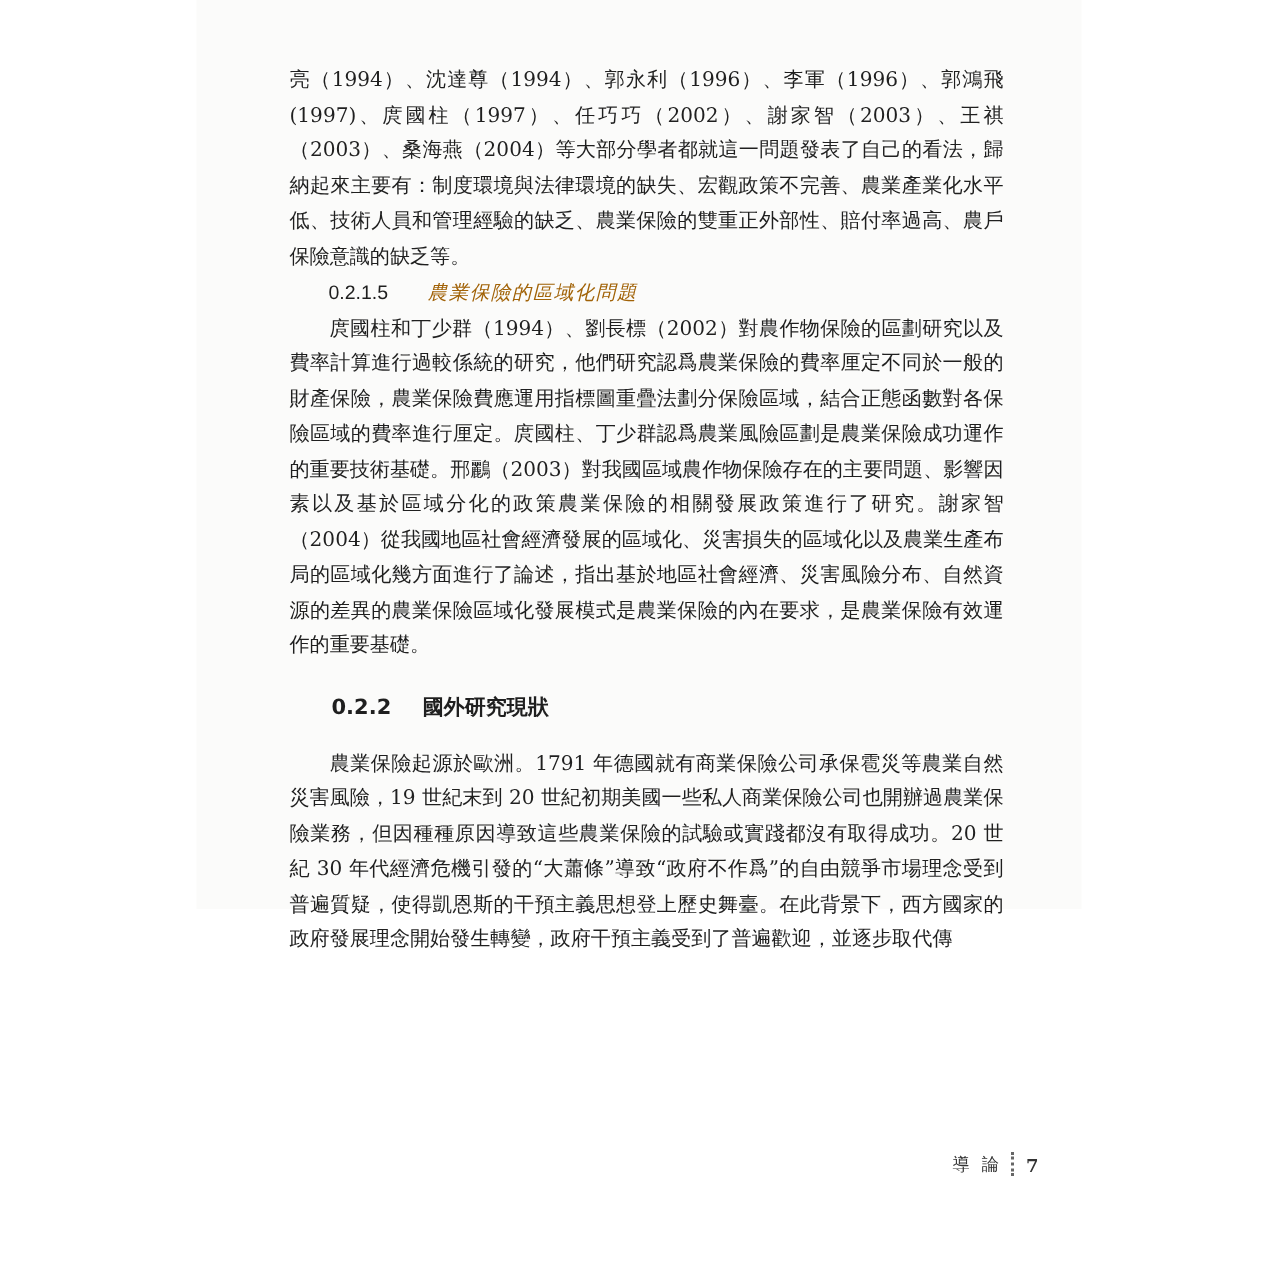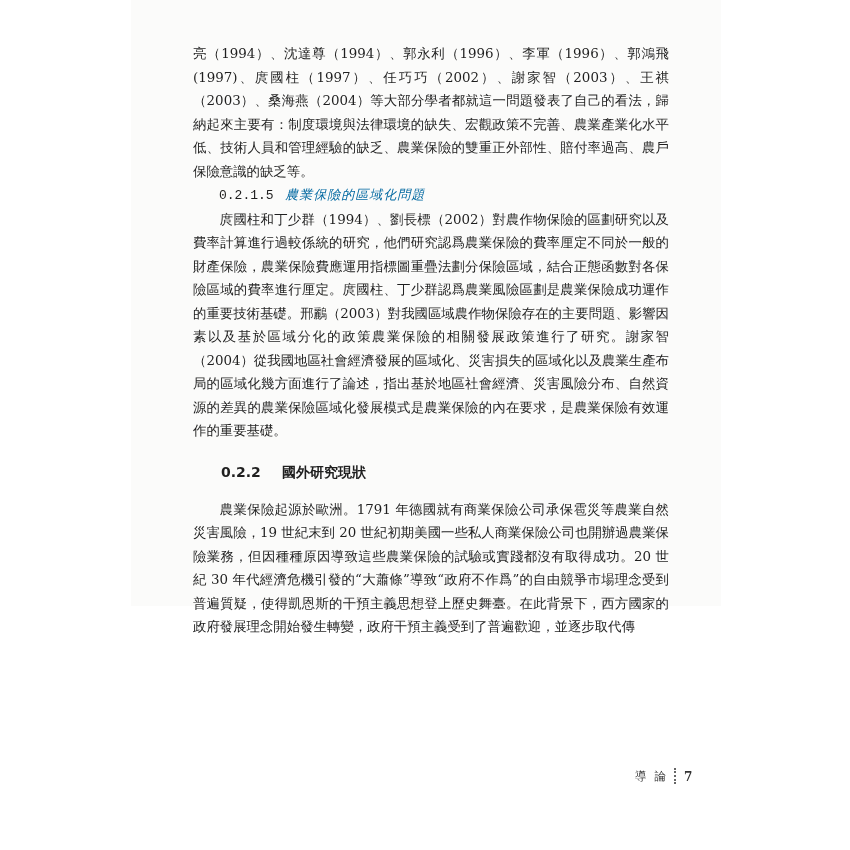--- a/index.html
+++ b/index.html
@@ -41,26 +41,26 @@
     }
     .subhead {
       margin: 0;
       padding-left: 2em;
       font-size: 13px;
       line-height: 23.5px;
     }
     .subhead .num {
       display: inline-block;
       width: 62px;
-      font-family: Liberation Mono, monospace;
+      font-family: Liberation Sans, sans-serif;
     }
     .subhead .title {
       font-style: italic;
       letter-spacing: 1px;
-      color: #0369a1;
+      color: #a16207;
     }
     .section-head {
       margin: 18px 0 14px 0;
       padding-left: 2em;
       font-family: "DejaVu Sans", "Liberation Sans", sans-serif;
       font-weight: bold;
       font-size: 14px;
       line-height: 23px;
     }
     .section-head .num {

